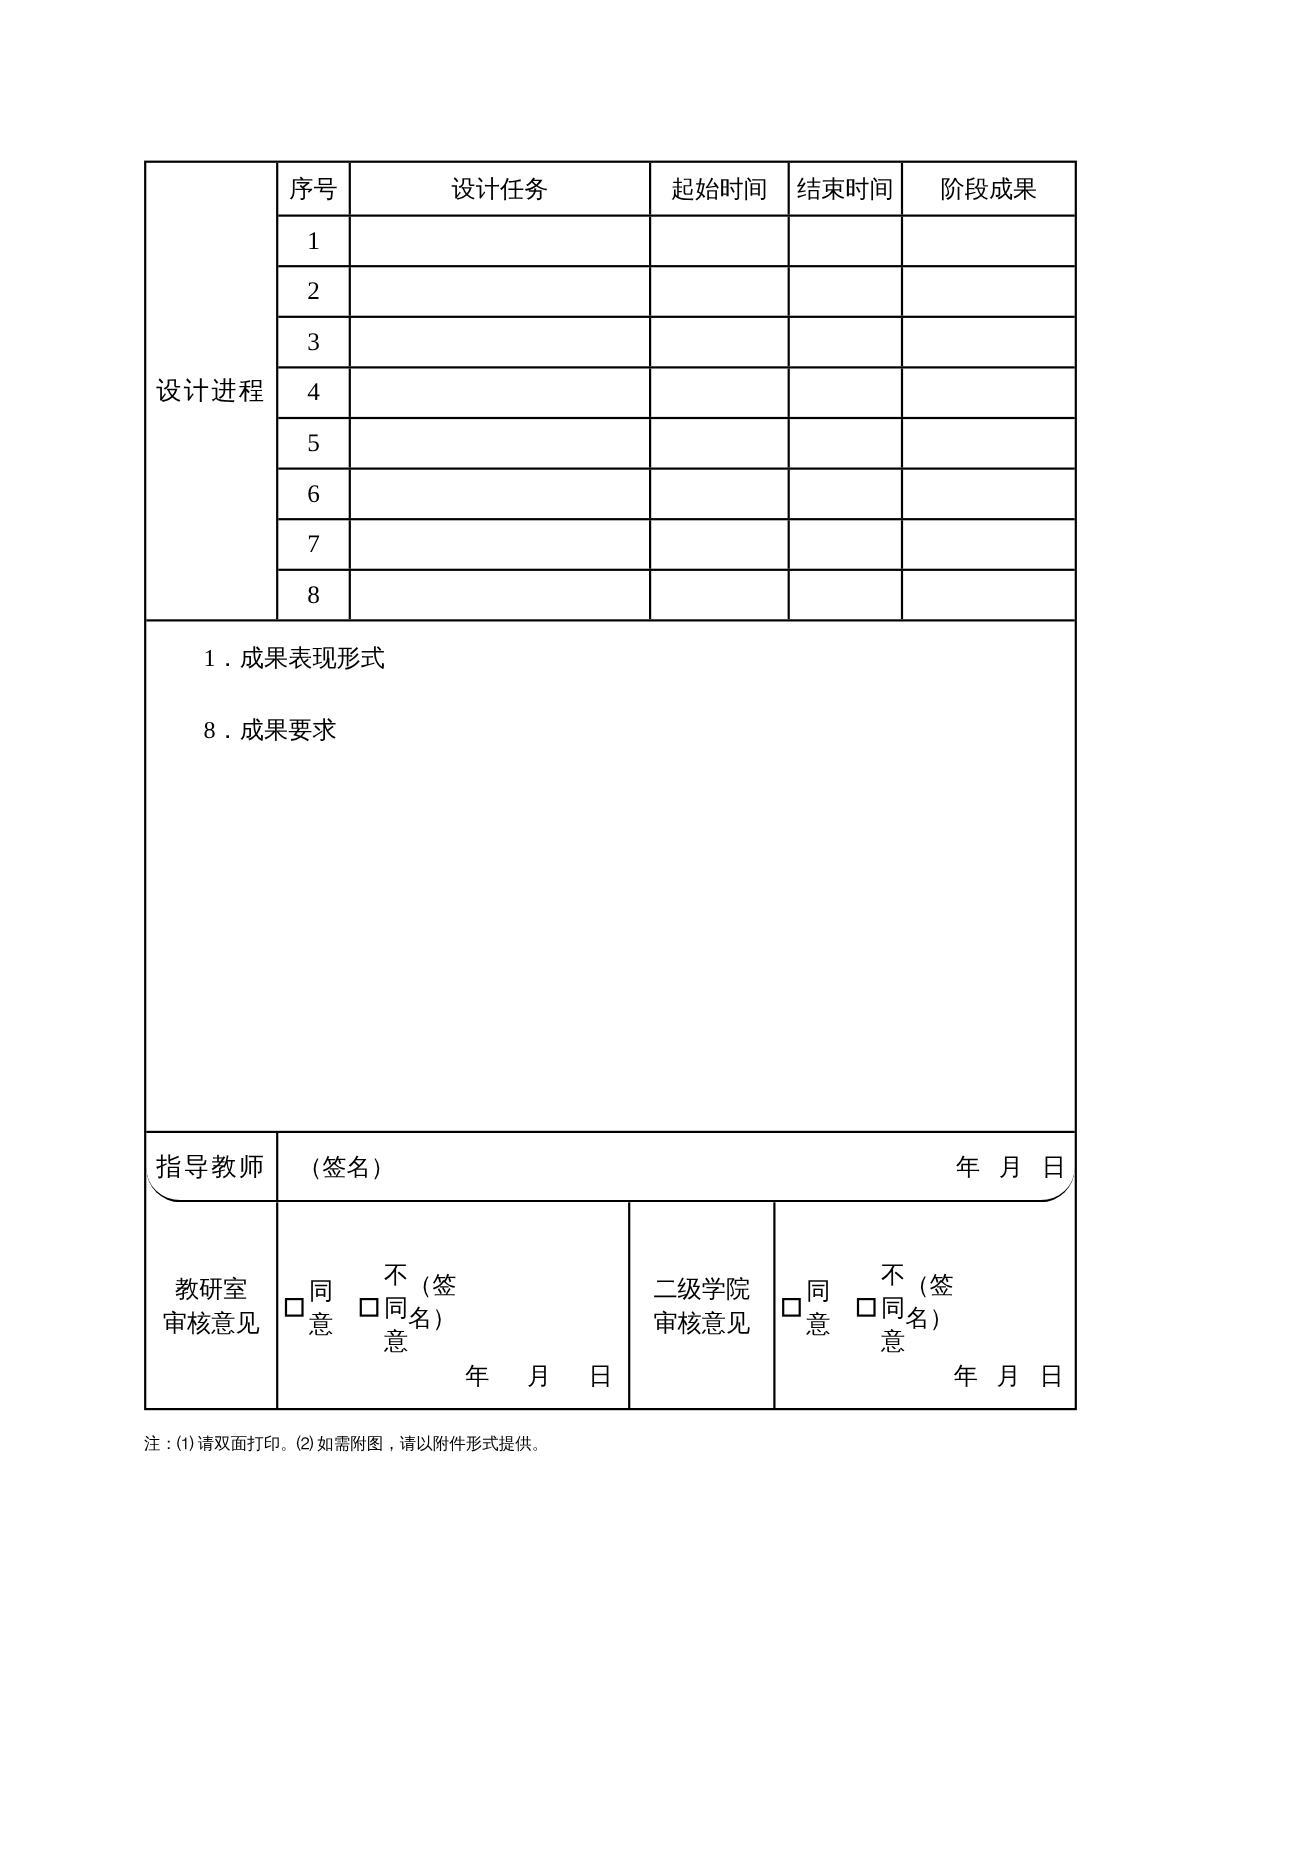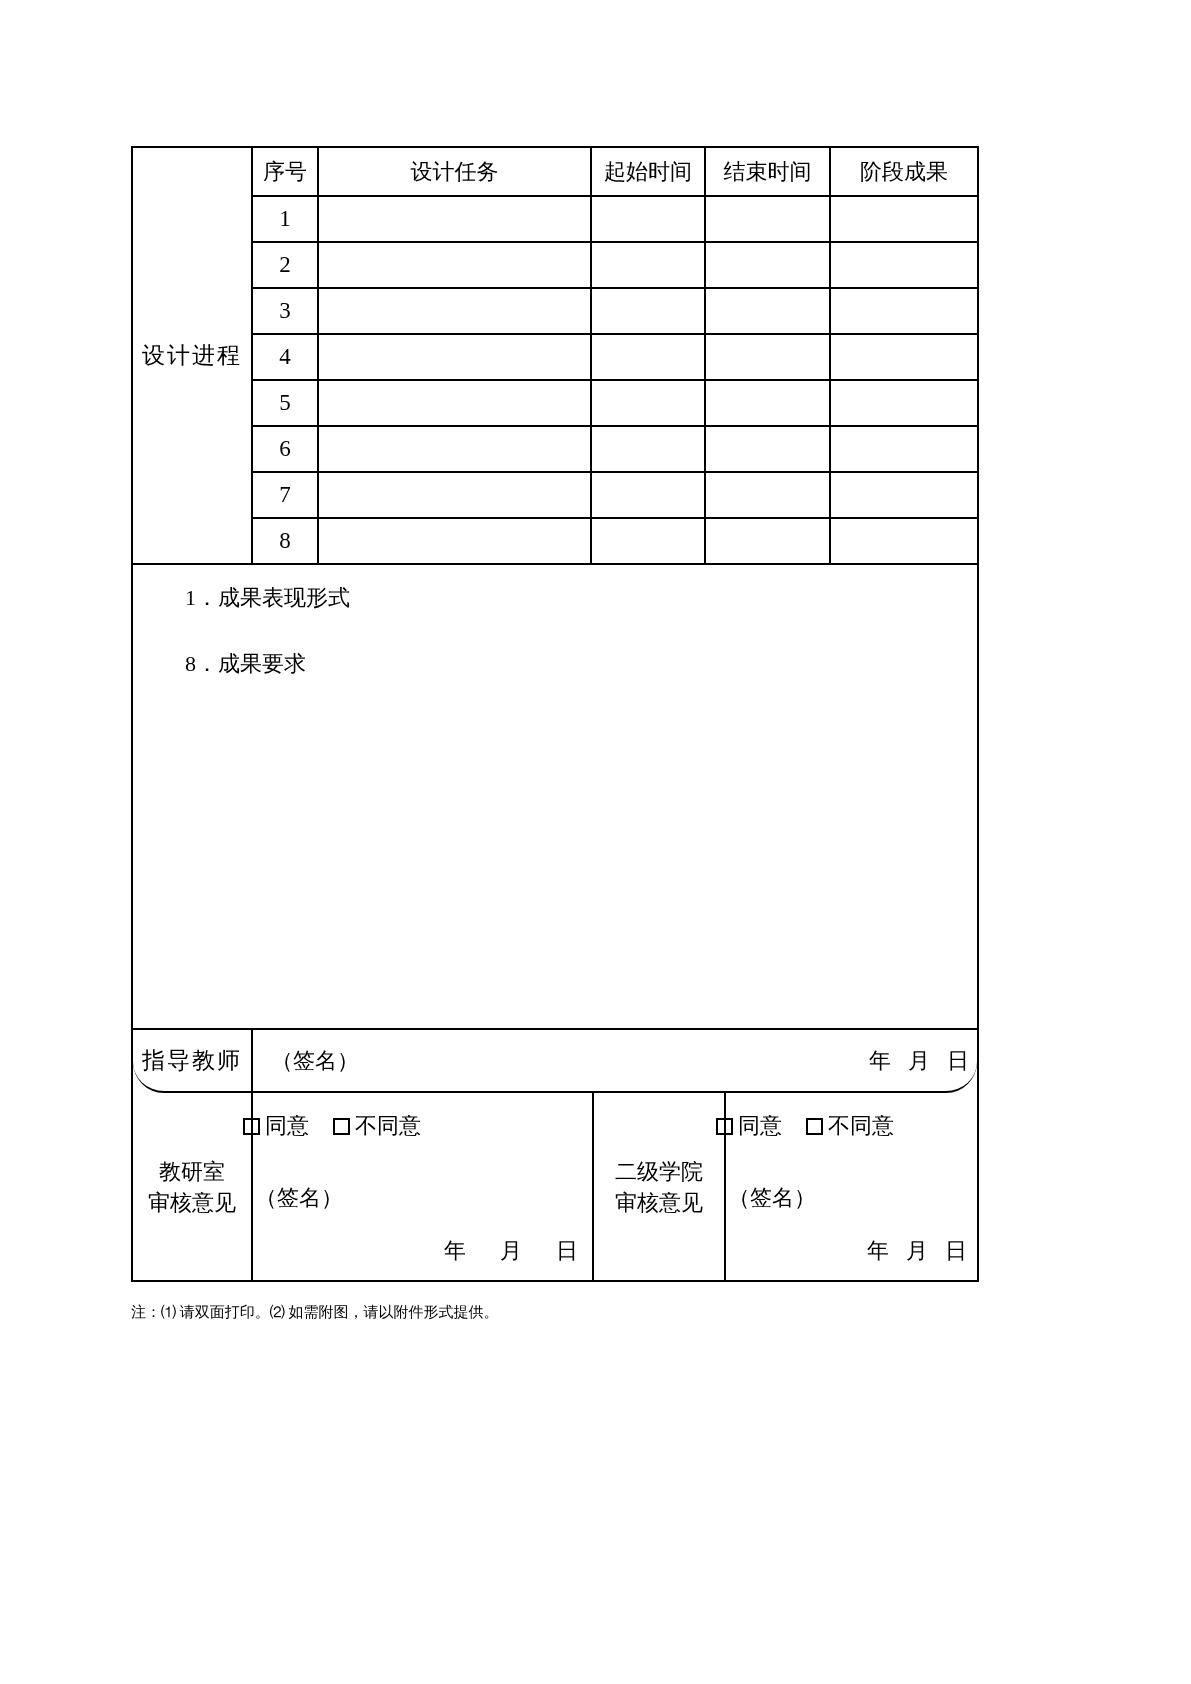--- a/index.html
+++ b/index.html
@@ -40,44 +40,44 @@
   .progress-grid { flex: 1; display: flex; flex-direction: column; }
   .p-row { display: flex; border-bottom: 2px solid #000; height: 46px; }
   .p-row.p-header { height: 49px; }
   .p-row:last-child { border-bottom: none; height: 44px; }
   .cell {
     border-right: 2px solid #000;
     display: flex; align-items: center; justify-content: center;
   }
   .c-no     { width: 66px; }
   .c-task   { width: 273px; }
-  .c-start  { width: 114px; }
-  .c-end    { width: 125px; }
+  .c-start  { width: 126px; }
+  .c-end    { width: 103px; }
   .c-result { flex: 1; border-right: none; }
   .num { font-size: 23px; }
 
   
   .band-expected { height: 465px; }
   .expected-content { flex: 1; padding: 20px 0 0 52px; line-height: 26px; }
   .expected-item2 { margin-top: 40px; }
 
   
   .band-advisor { height: 63px; border-radius: 31px; }
   .advisor-content {
     flex: 1; display: flex; align-items: center;
     justify-content: space-between;
     padding: 0 8px 0 18px;
   }
   .date-group { display: flex; column-gap: 17px; }
 
   
   .band-review { height: 187px; }
   .review-content {
-    display: flex; flex-direction: column;
-    padding: 18px 0 14px 2px;
+    display: flex; flex-direction: row;
+    padding: 18px 0 14px 18px;
     border-right: 2px solid #000;
   }
   .review-content.office { width: 341px; }
   .review-content.college { flex: 1; border-right: none; }
   .review-label-college { width: 132px; }
   .cb-row { display: flex; align-items: center; margin-left: -12px; }
   .cb-group { display: flex; align-items: center; }
   .cb-group.g2 { margin-left: 24px; }
   .checkbox {
     width: 17px; height: 17px;

